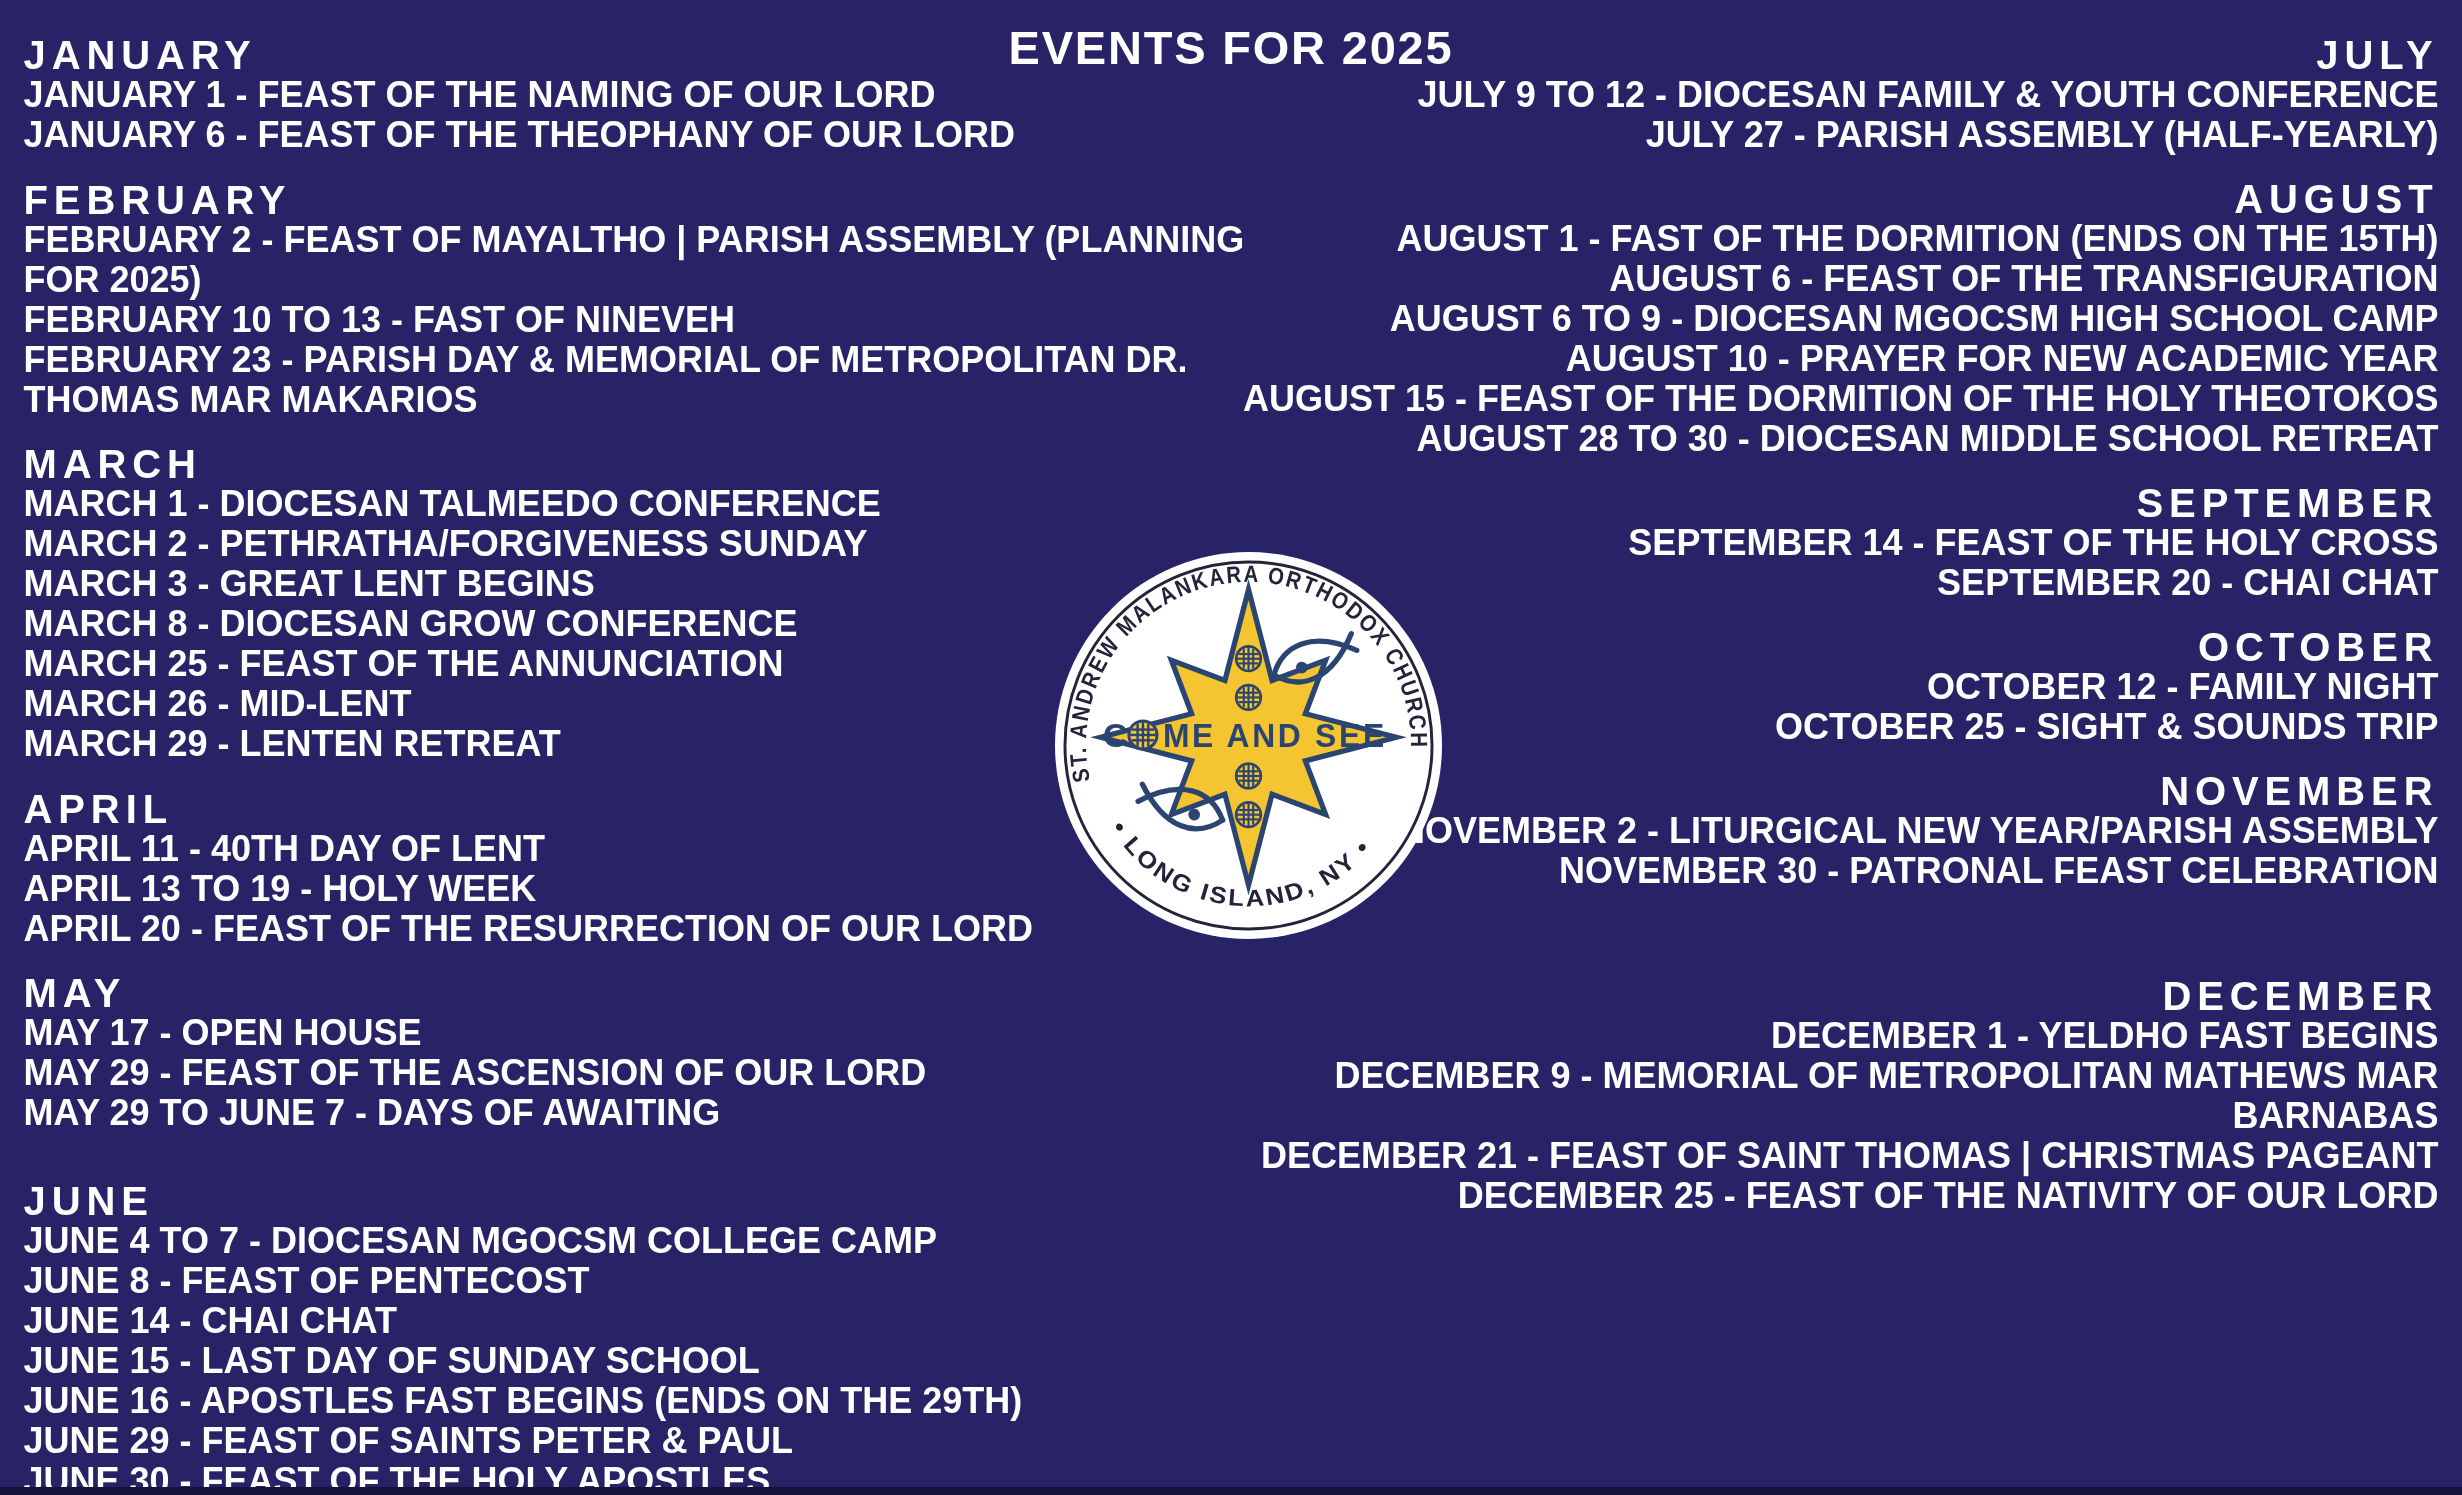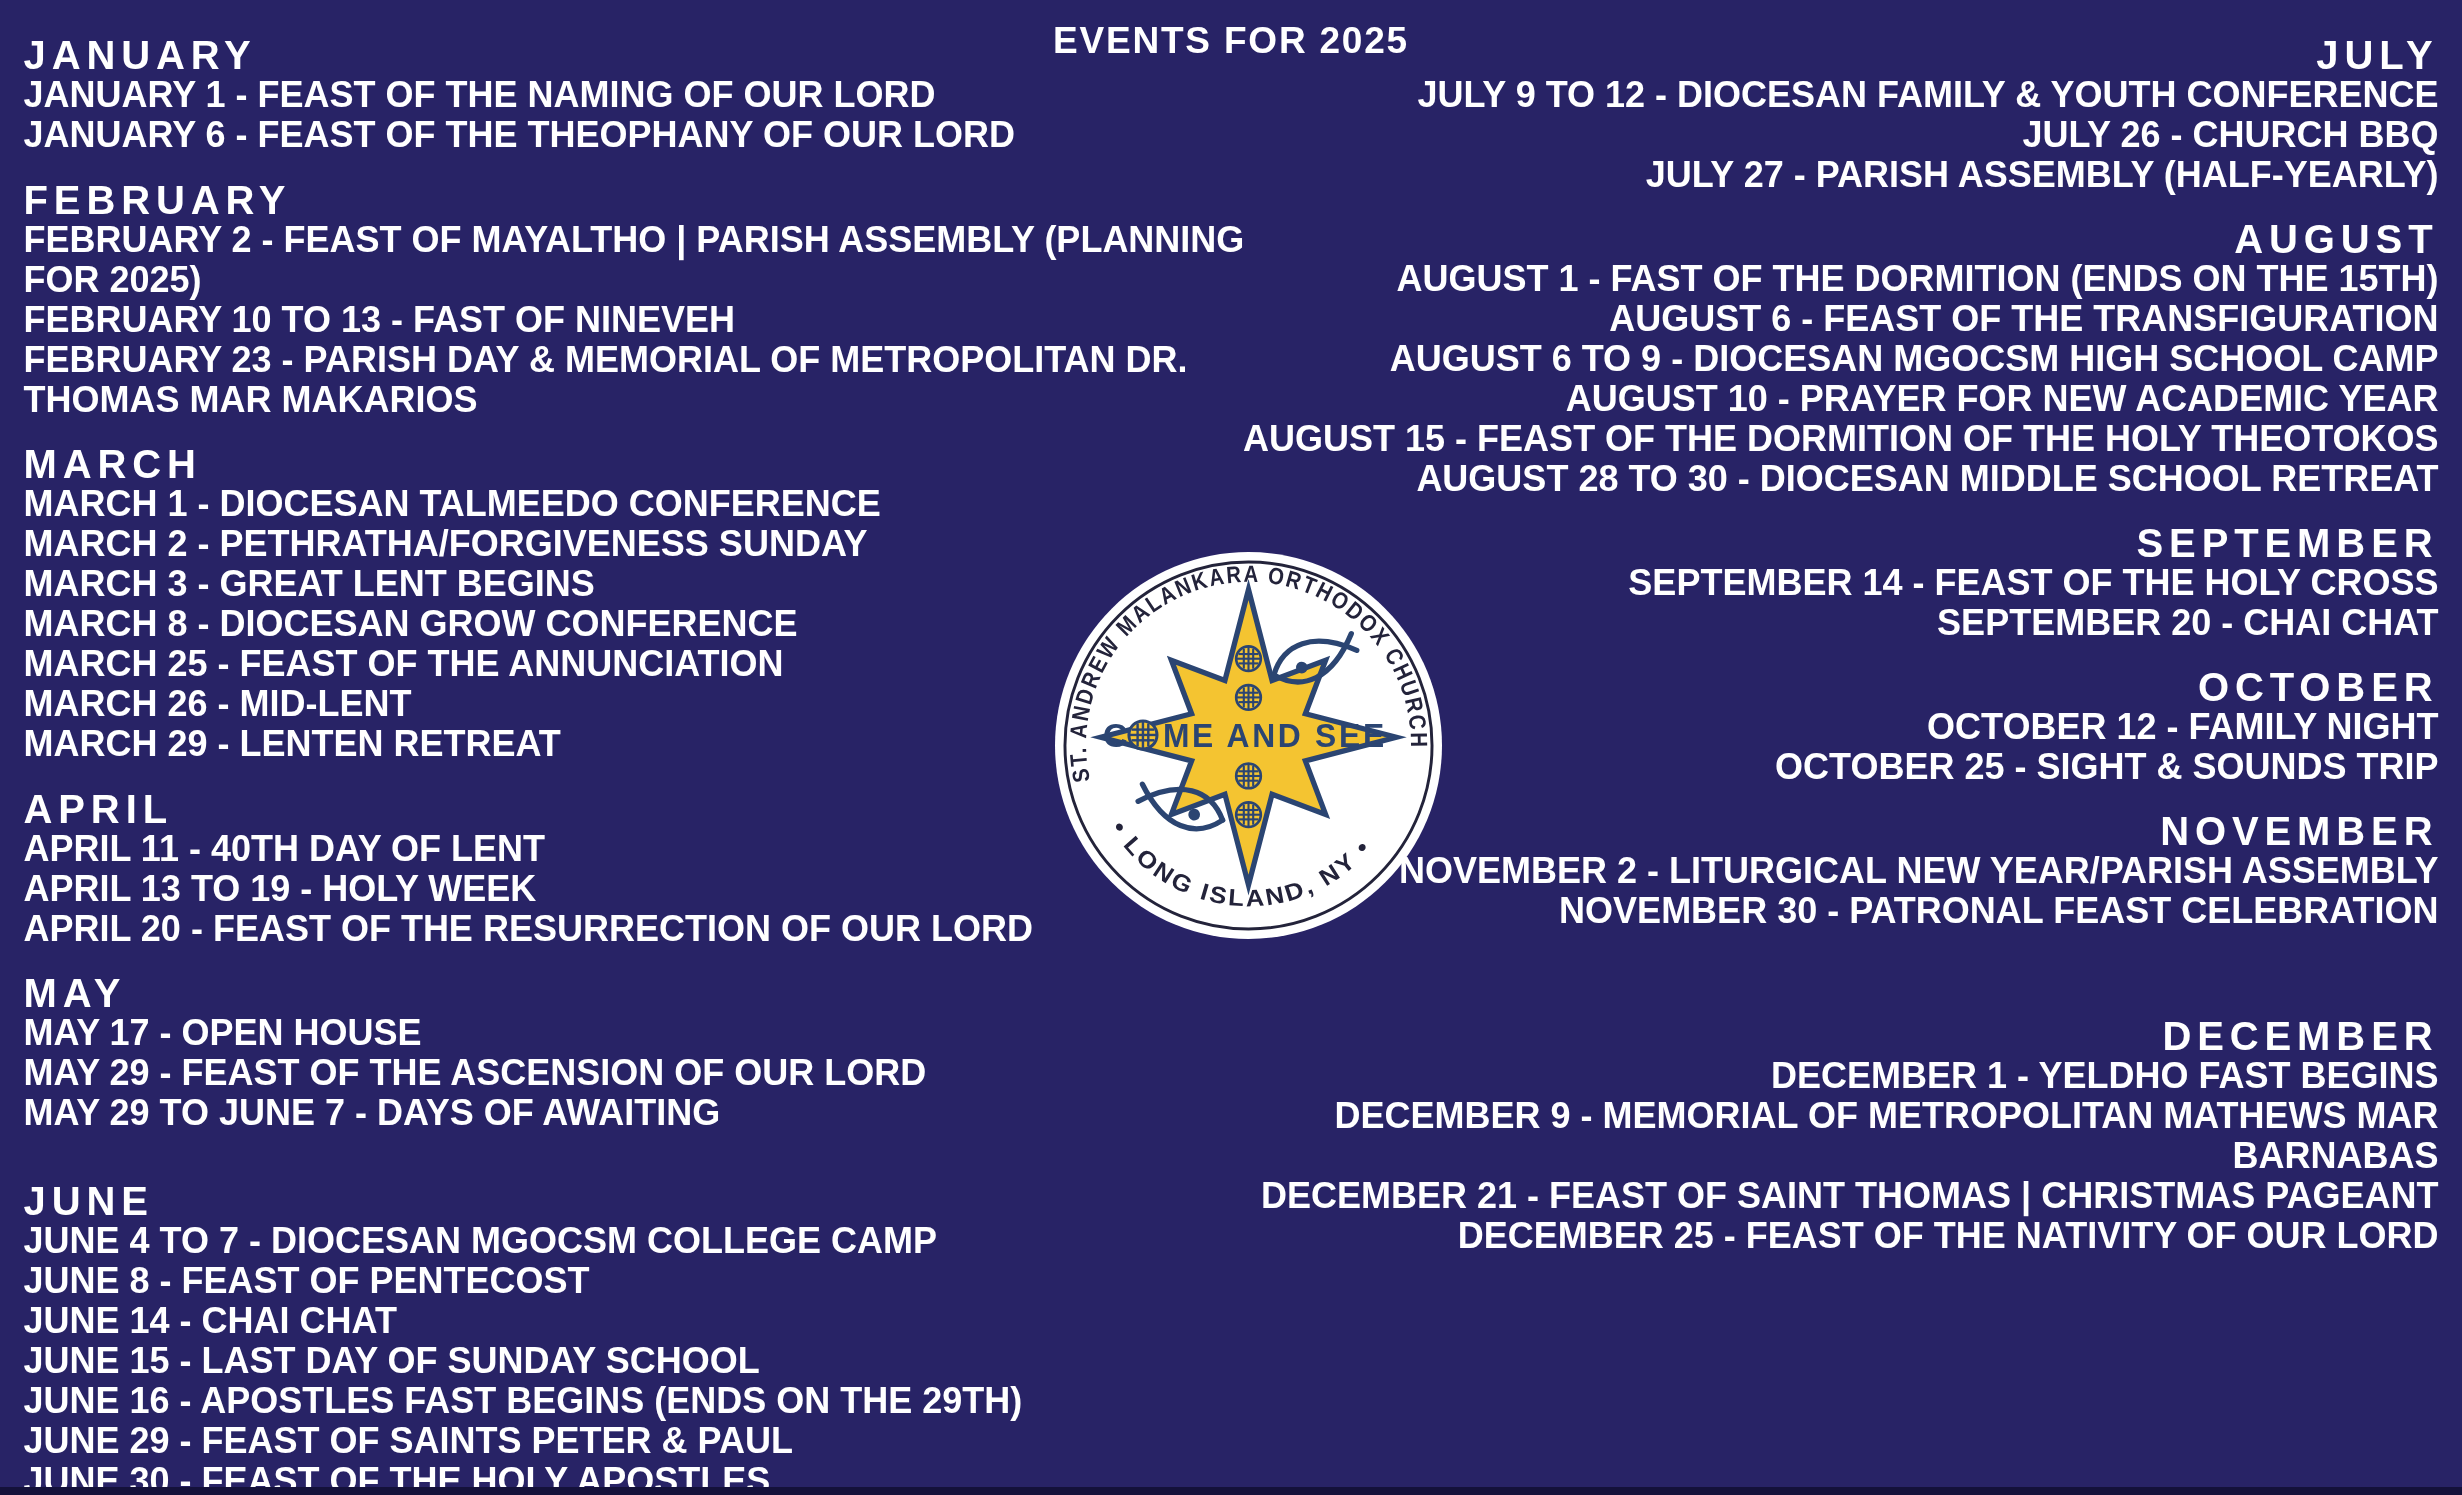--- a/index.html
+++ b/index.html
@@ -5,21 +5,21 @@
   html,body{margin:0;padding:0;}
   body{
     width:2462px;height:1495px;position:relative;overflow:hidden;
     background:#282366;
     font-family:"Liberation Sans", sans-serif;
     color:#ffffff;
   }
   .page-title{
     position:absolute;top:20px;left:0;right:0;
     text-align:center;
-    font-size:37px;font-weight:bold;letter-spacing:1.8px;
+    font-size:47px;font-weight:bold;letter-spacing:1.8px;
     color:#ffffff;
   }
   .col{position:absolute;top:35px;width:1260px;}
   .col-left{left:23.5px;text-align:left;}
   .col-right{right:23.5px;text-align:right;}
   .month{margin:24.6px 0 0 0;}
   .col .month:first-child{margin-top:0;}
   .col-right .month{margin-top:24px;}
   .col-left .month:nth-child(6){margin-top:48px;}
   .col-right .month:nth-child(6){margin-top:85px;}
@@ -89,21 +89,20 @@
       <p class="event-line">JUNE 16 - APOSTLES FAST BEGINS (ENDS ON THE 29TH)</p>
       <p class="event-line">JUNE 29 - FEAST OF SAINTS PETER &amp; PAUL</p>
       <p class="event-line">JUNE 30 - FEAST OF THE HOLY APOSTLES</p>
     </section>
   </div>
 
 <div class="col col-right" id="col-right">
     <section class="month">
       <h2 class="month-header">JULY</h2>
       <p class="event-line">JULY 9 TO 12 - DIOCESAN FAMILY &amp; YOUTH CONFERENCE</p>
-      <p class="event-line">JULY 26 - CHURCH BBQ</p>
       <p class="event-line">JULY 27 - PARISH ASSEMBLY (HALF-YEARLY)</p>
     </section>
     <section class="month">
       <h2 class="month-header">AUGUST</h2>
       <p class="event-line">AUGUST 1 - FAST OF THE DORMITION (ENDS ON THE 15TH)</p>
       <p class="event-line">AUGUST 6 - FEAST OF THE TRANSFIGURATION</p>
       <p class="event-line">AUGUST 6 TO 9 - DIOCESAN MGOCSM HIGH SCHOOL CAMP</p>
       <p class="event-line">AUGUST 10 - PRAYER FOR NEW ACADEMIC YEAR</p>
       <p class="event-line">AUGUST 15 - FEAST OF THE DORMITION OF THE HOLY THEOTOKOS</p>
       <p class="event-line">AUGUST 28 TO 30 - DIOCESAN MIDDLE SCHOOL RETREAT</p>

